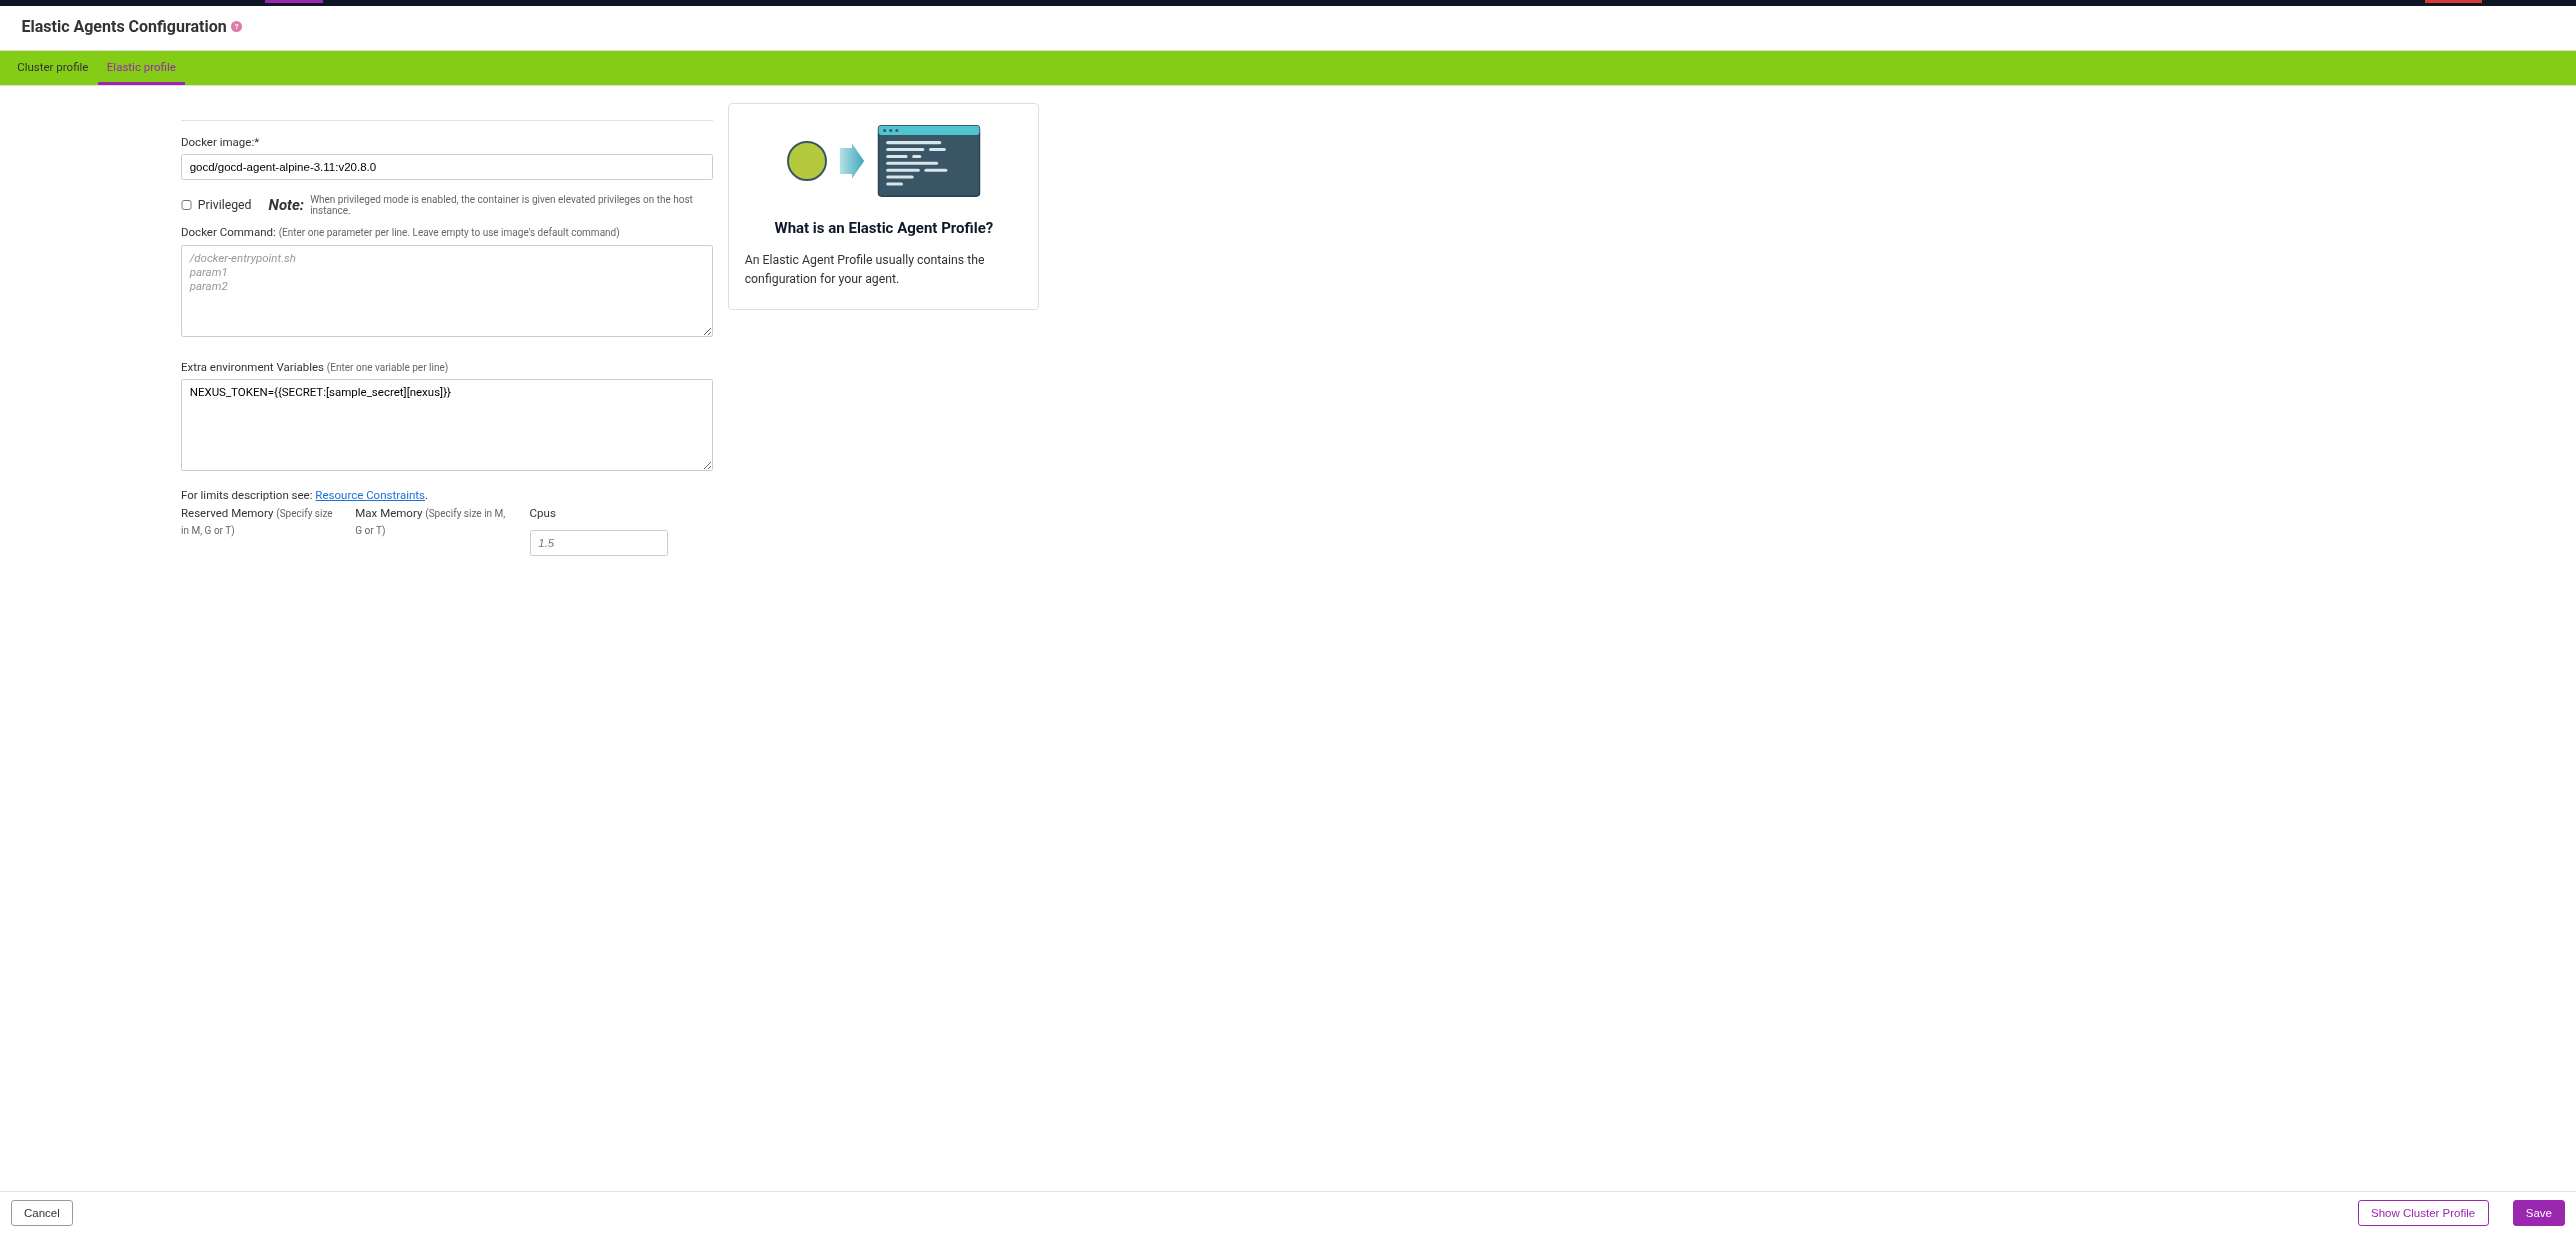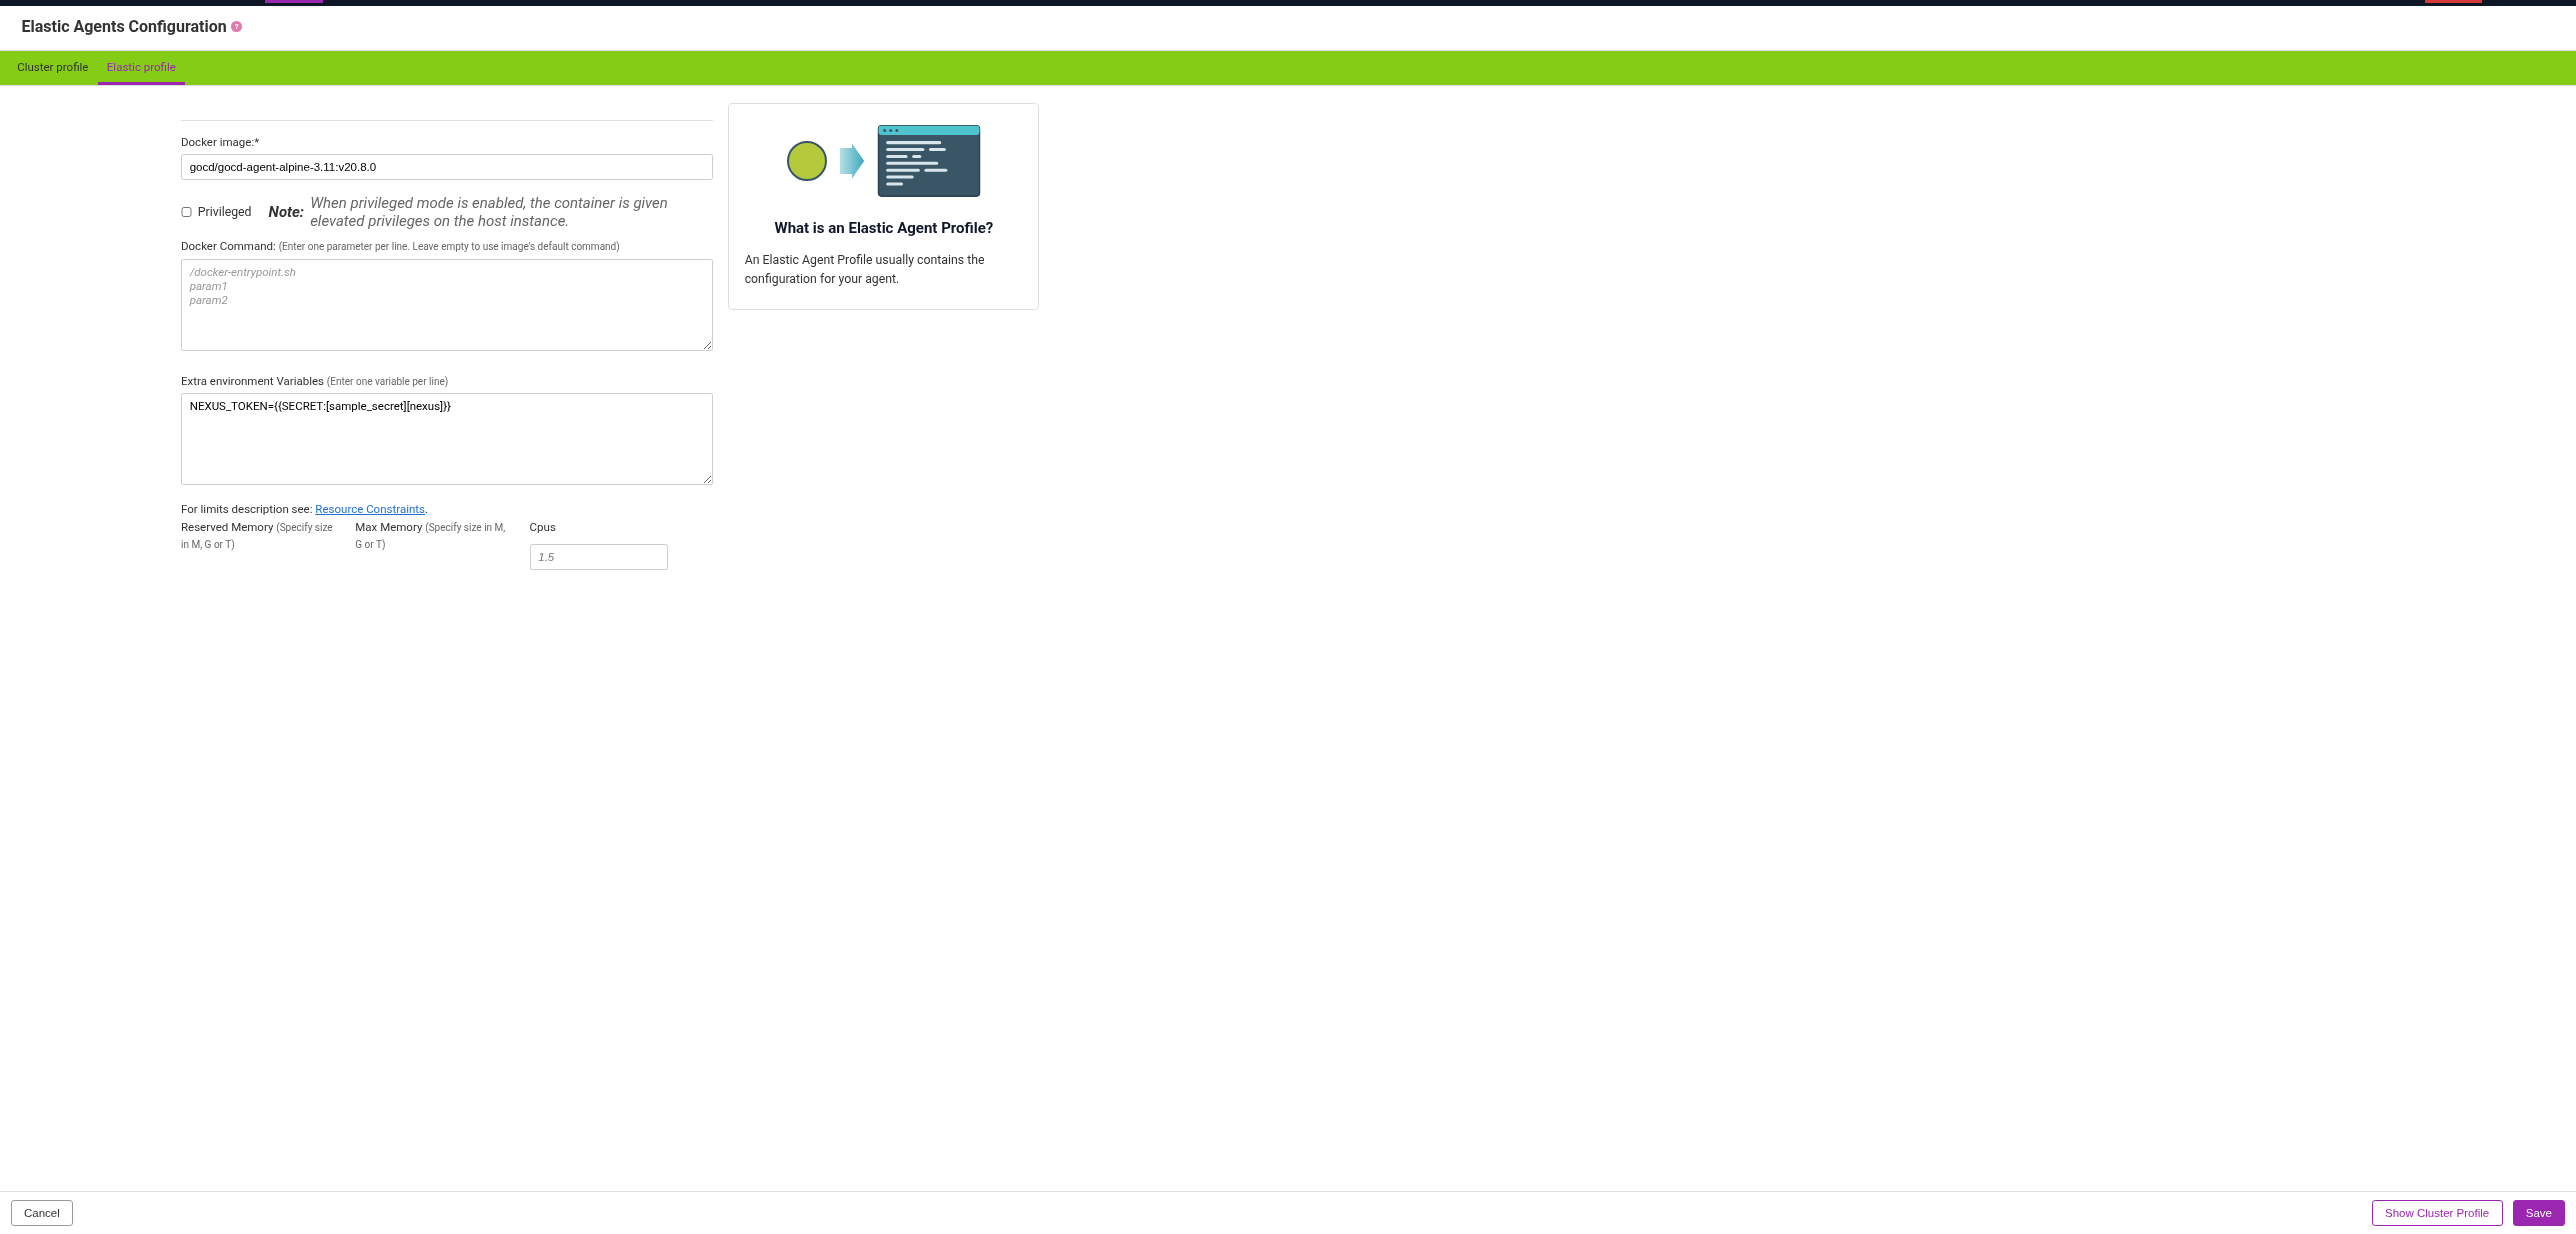--- a/index.html
+++ b/index.html
@@ -161,22 +161,21 @@
       cursor: pointer;
     }
     .note-label {
       font-size: 15px;
       font-weight: 700;
       font-style: italic;
       color: #333;
       margin-left: 11px;
     }
     .note-text {
-      font-size: 15px;
-      font-style: italic;
+      font-size: 10px;
       color: #666;
     }
     .hint {
       font-size: 10px;
       color: #666;
       font-weight: 400;
     }
     .limits-row {
       display: flex;
       gap: 15.3px;
@@ -277,21 +276,21 @@
       color: #9b27b0;
       border-color: #9b27b0;
     }
     .btn-purple {
       background: #9b27b0;
       color: #fff;
       border-color: #9b27b0;
     }
     .footer-right {
       display: flex;
-      gap: 10px;
+      gap: 24px;
     }
     .limits-text {
       font-size: 11.5px;
       color: #333;
       margin-bottom: 3.1px;
     }
   </style>
 </head>
 <body>
 

